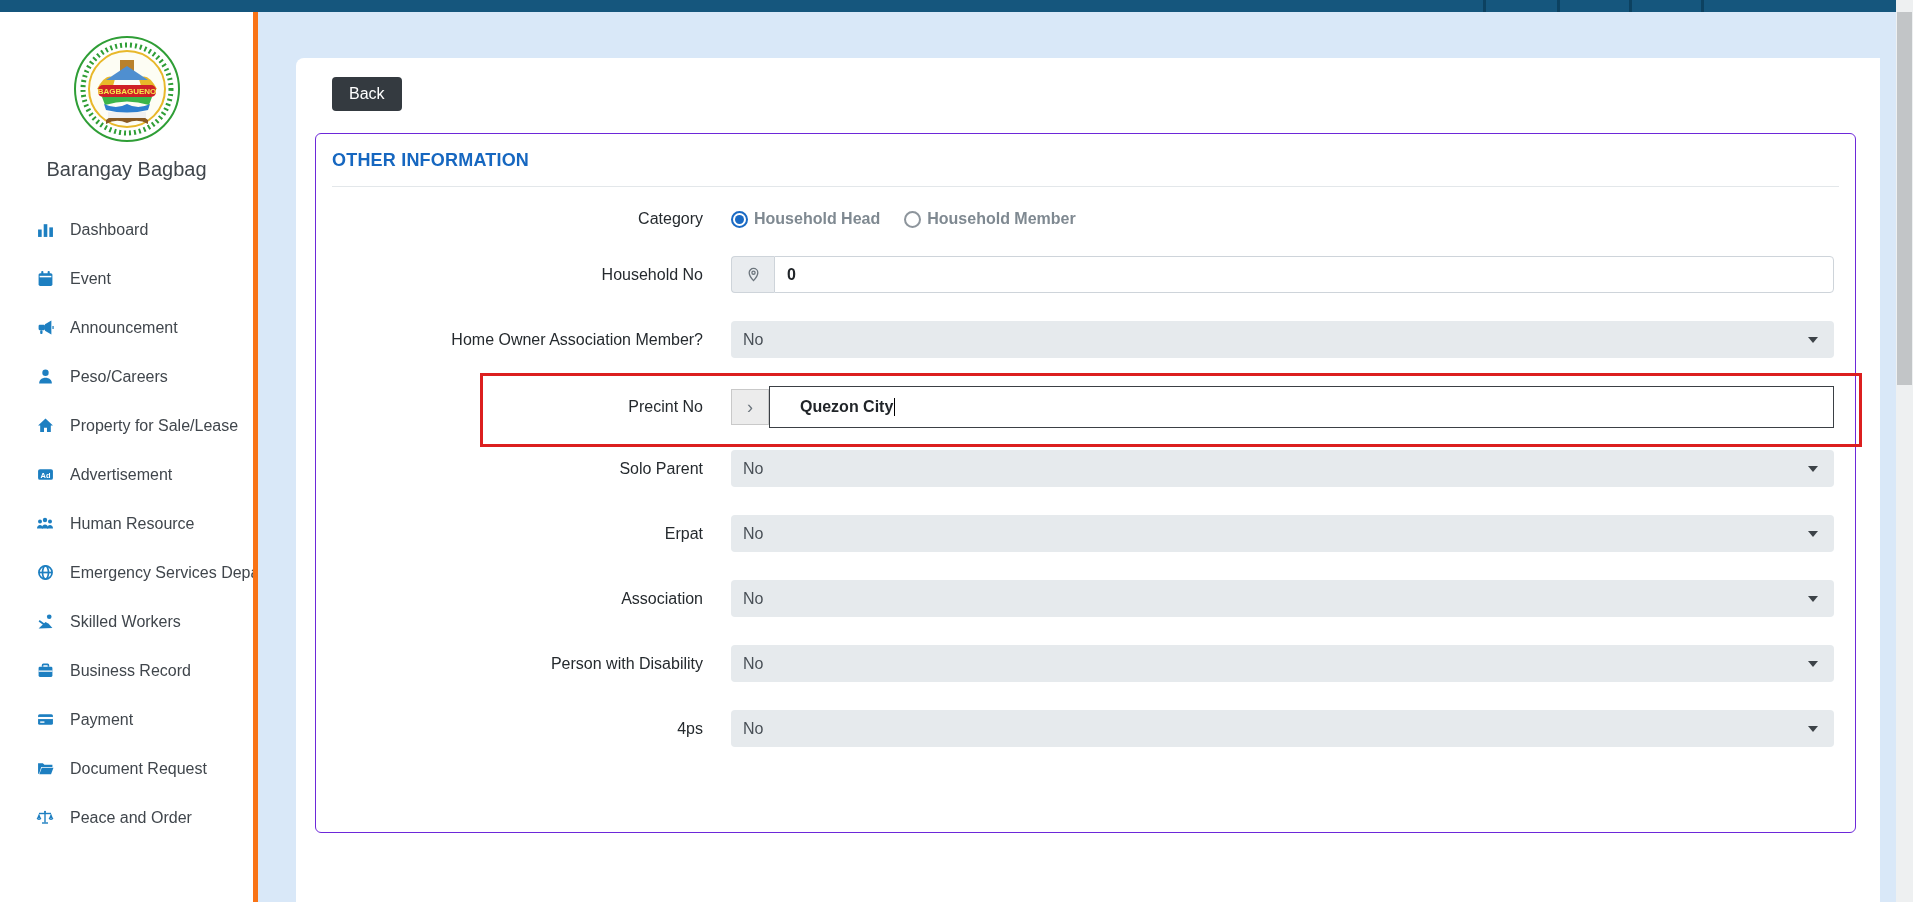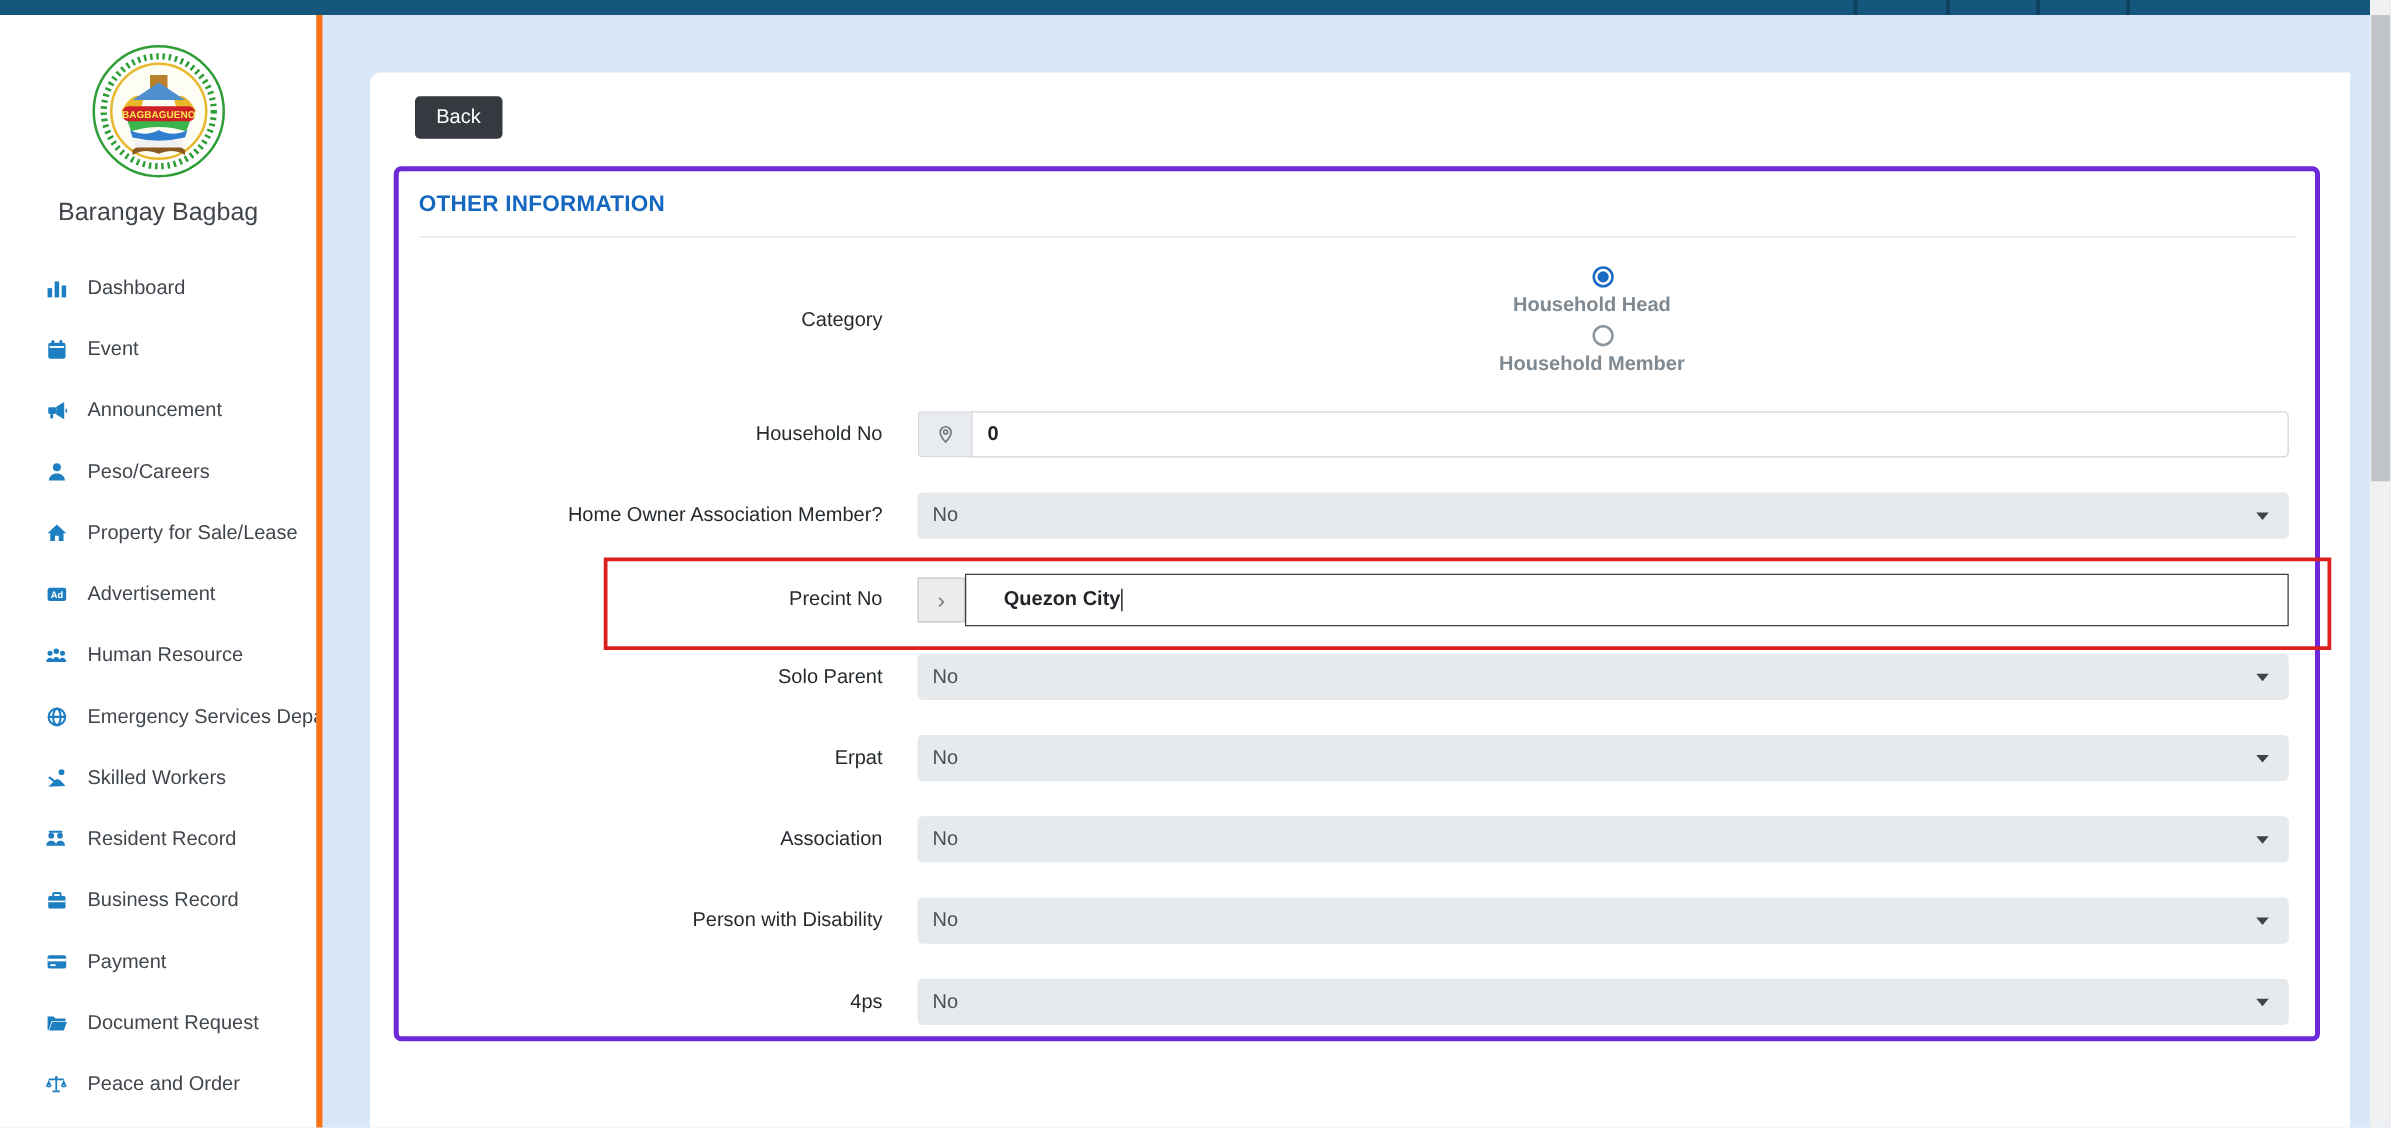--- a/index.html
+++ b/index.html
@@ -26,32 +26,32 @@
 
   
   .main { position:absolute; left:296px; top:58px; width:1584px; height:844px;
     background:#ffffff; border-radius:8px 0 0 0; z-index:10; }
   .page-head { padding:5px 0 0 14px; }
   .page-title { font-size:23px; font-weight:bold; color:#1667c0; letter-spacing:.2px; }
   .page-sub { margin-top:6px; font-size:17px; font-weight:bold; color:#8a8d90; }
   .back-btn { margin:19px 0 0 36px; display:inline-block; background:#343a40; color:#ffffff;
     font-size:16px; padding:8px 17px; border:none; border-radius:4px; cursor:pointer; }
 
-  .card { margin:22px 24px 0 19px; border:4px solid #6d28d9; border-radius:6px; background:#fff;
+  .card { margin:22px 24px 0 19px; border:1px solid #6d28d9; border-radius:6px; background:#fff;
     padding:16px 16px 40px 16px; height:700px; }
   .card-title { font-size:18px; font-weight:bold; color:#1667c0; letter-spacing:.2px; }
   .card-divider { margin-top:15px; border:none; border-top:1px solid #e3e7ea; height:0; }
 
   .form { margin-top:23px; }
   .frow { display:flex; align-items:center; margin-bottom:28px; position:relative; }
   .flabel { width:371px; text-align:right; font-size:16px; color:#252a2e; flex:0 0 371px; }
   .fctrl { flex:1; margin-left:28px; margin-right:5px; position:relative; }
 
   
-  .radio-row { display:flex; align-items:center; gap:6px;flex-direction:column; }
+  .radio-row { display:flex; align-items:center; gap:6px; }
   .radio-outer { width:17px; height:17px; border-radius:50%; border:2px solid #8d959c; background:#fff;
     display:inline-flex; align-items:center; justify-content:center; }
   .radio-outer.checked { border-color:#1a6ac4; }
   .radio-outer.checked .dot { width:9px; height:9px; border-radius:50%; background:#1a6ac4; }
   .radio-label { font-size:16px; font-weight:bold; color:#7f8991; margin-right:18px; }
 
   
   .igroup { display:flex; height:37px; }
   .iprefix { width:43px; background:#e9ecef; border:1px solid #ced4da; border-right:none;
     border-radius:4px 0 0 4px; display:flex; align-items:center; justify-content:center; color:#6c757d; }
@@ -196,32 +196,20 @@
         <svg width="17" height="17" viewBox="0 0 16 16" fill="#1d7fc1">
             <circle cx="11.5" cy="3.5" r="2.2"></circle>
             <path d="M1.5 14.5l6.5-6 3 1.5 3.5 4z"></path>
             <path d="M2.5 6.5l8 6-1 1.4-8-6z"></path>
           </svg>
       </span>
       <span class="nlabel">Skilled Workers</span>
     </li>
     <li>
       <span class="nico">
-        <svg width="18" height="17" viewBox="0 0 18 16" fill="#1d7fc1">
-            <circle cx="5" cy="5" r="2.3"></circle>
-            <circle cx="12" cy="5" r="2.3"></circle>
-            <path d="M1 13c0-2.5 1.8-4 4-4s4 1.5 4 4z"></path>
-            <path d="M8.6 13c0-2.5 1.6-4 3.6-4s3.8 1.5 3.8 4z"></path>
-            <rect x="3" y="1" width="11" height="1.6" rx="0.8"></rect>
-          </svg>
-      </span>
-      <span class="nlabel">Resident Record</span>
-    </li>
-    <li>
-      <span class="nico">
         <svg width="17" height="17" viewBox="0 0 16 16" fill="#1d7fc1">
             <rect x="1.5" y="4.5" width="13" height="9.5" rx="1.2"></rect>
             <path d="M6 4.5V3h4v1.5h1.5V3a1.5 1.5 0 0 0-1.5-1.5H6A1.5 1.5 0 0 0 4.5 3v1.5z"></path>
             <rect x="1.5" y="8" width="13" height="1.2" fill="#ffffff"></rect>
           </svg>
       </span>
       <span class="nlabel">Business Record</span>
     </li>
     <li>
       <span class="nico">

